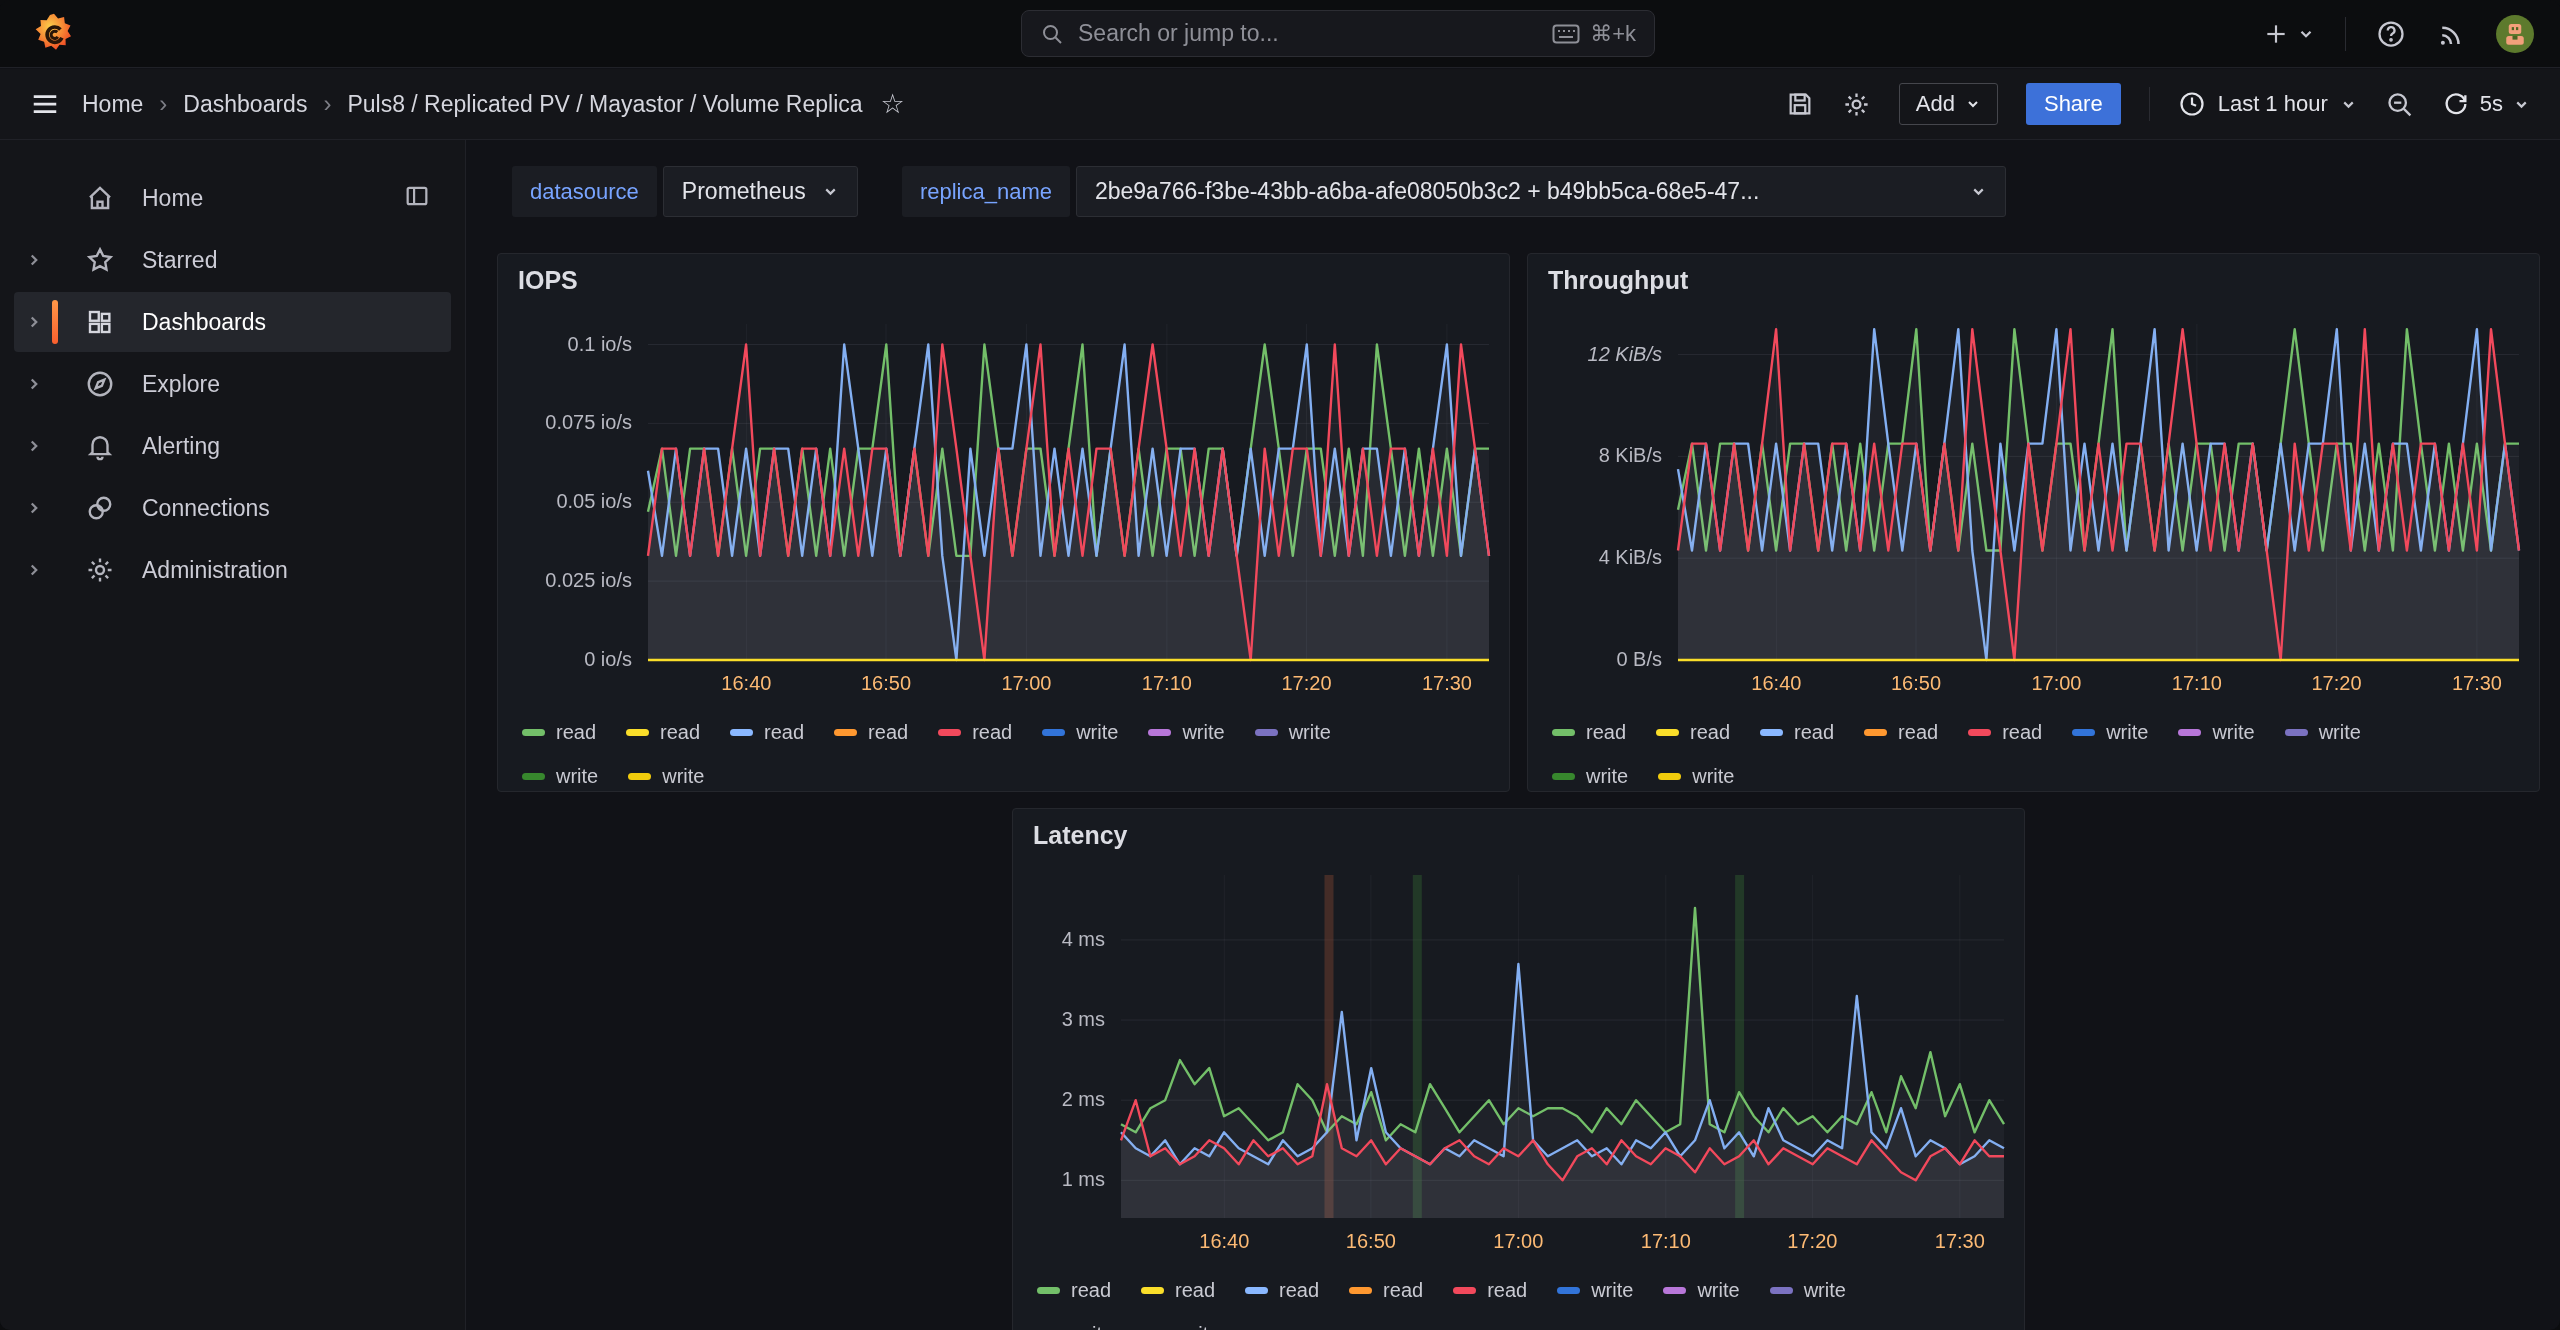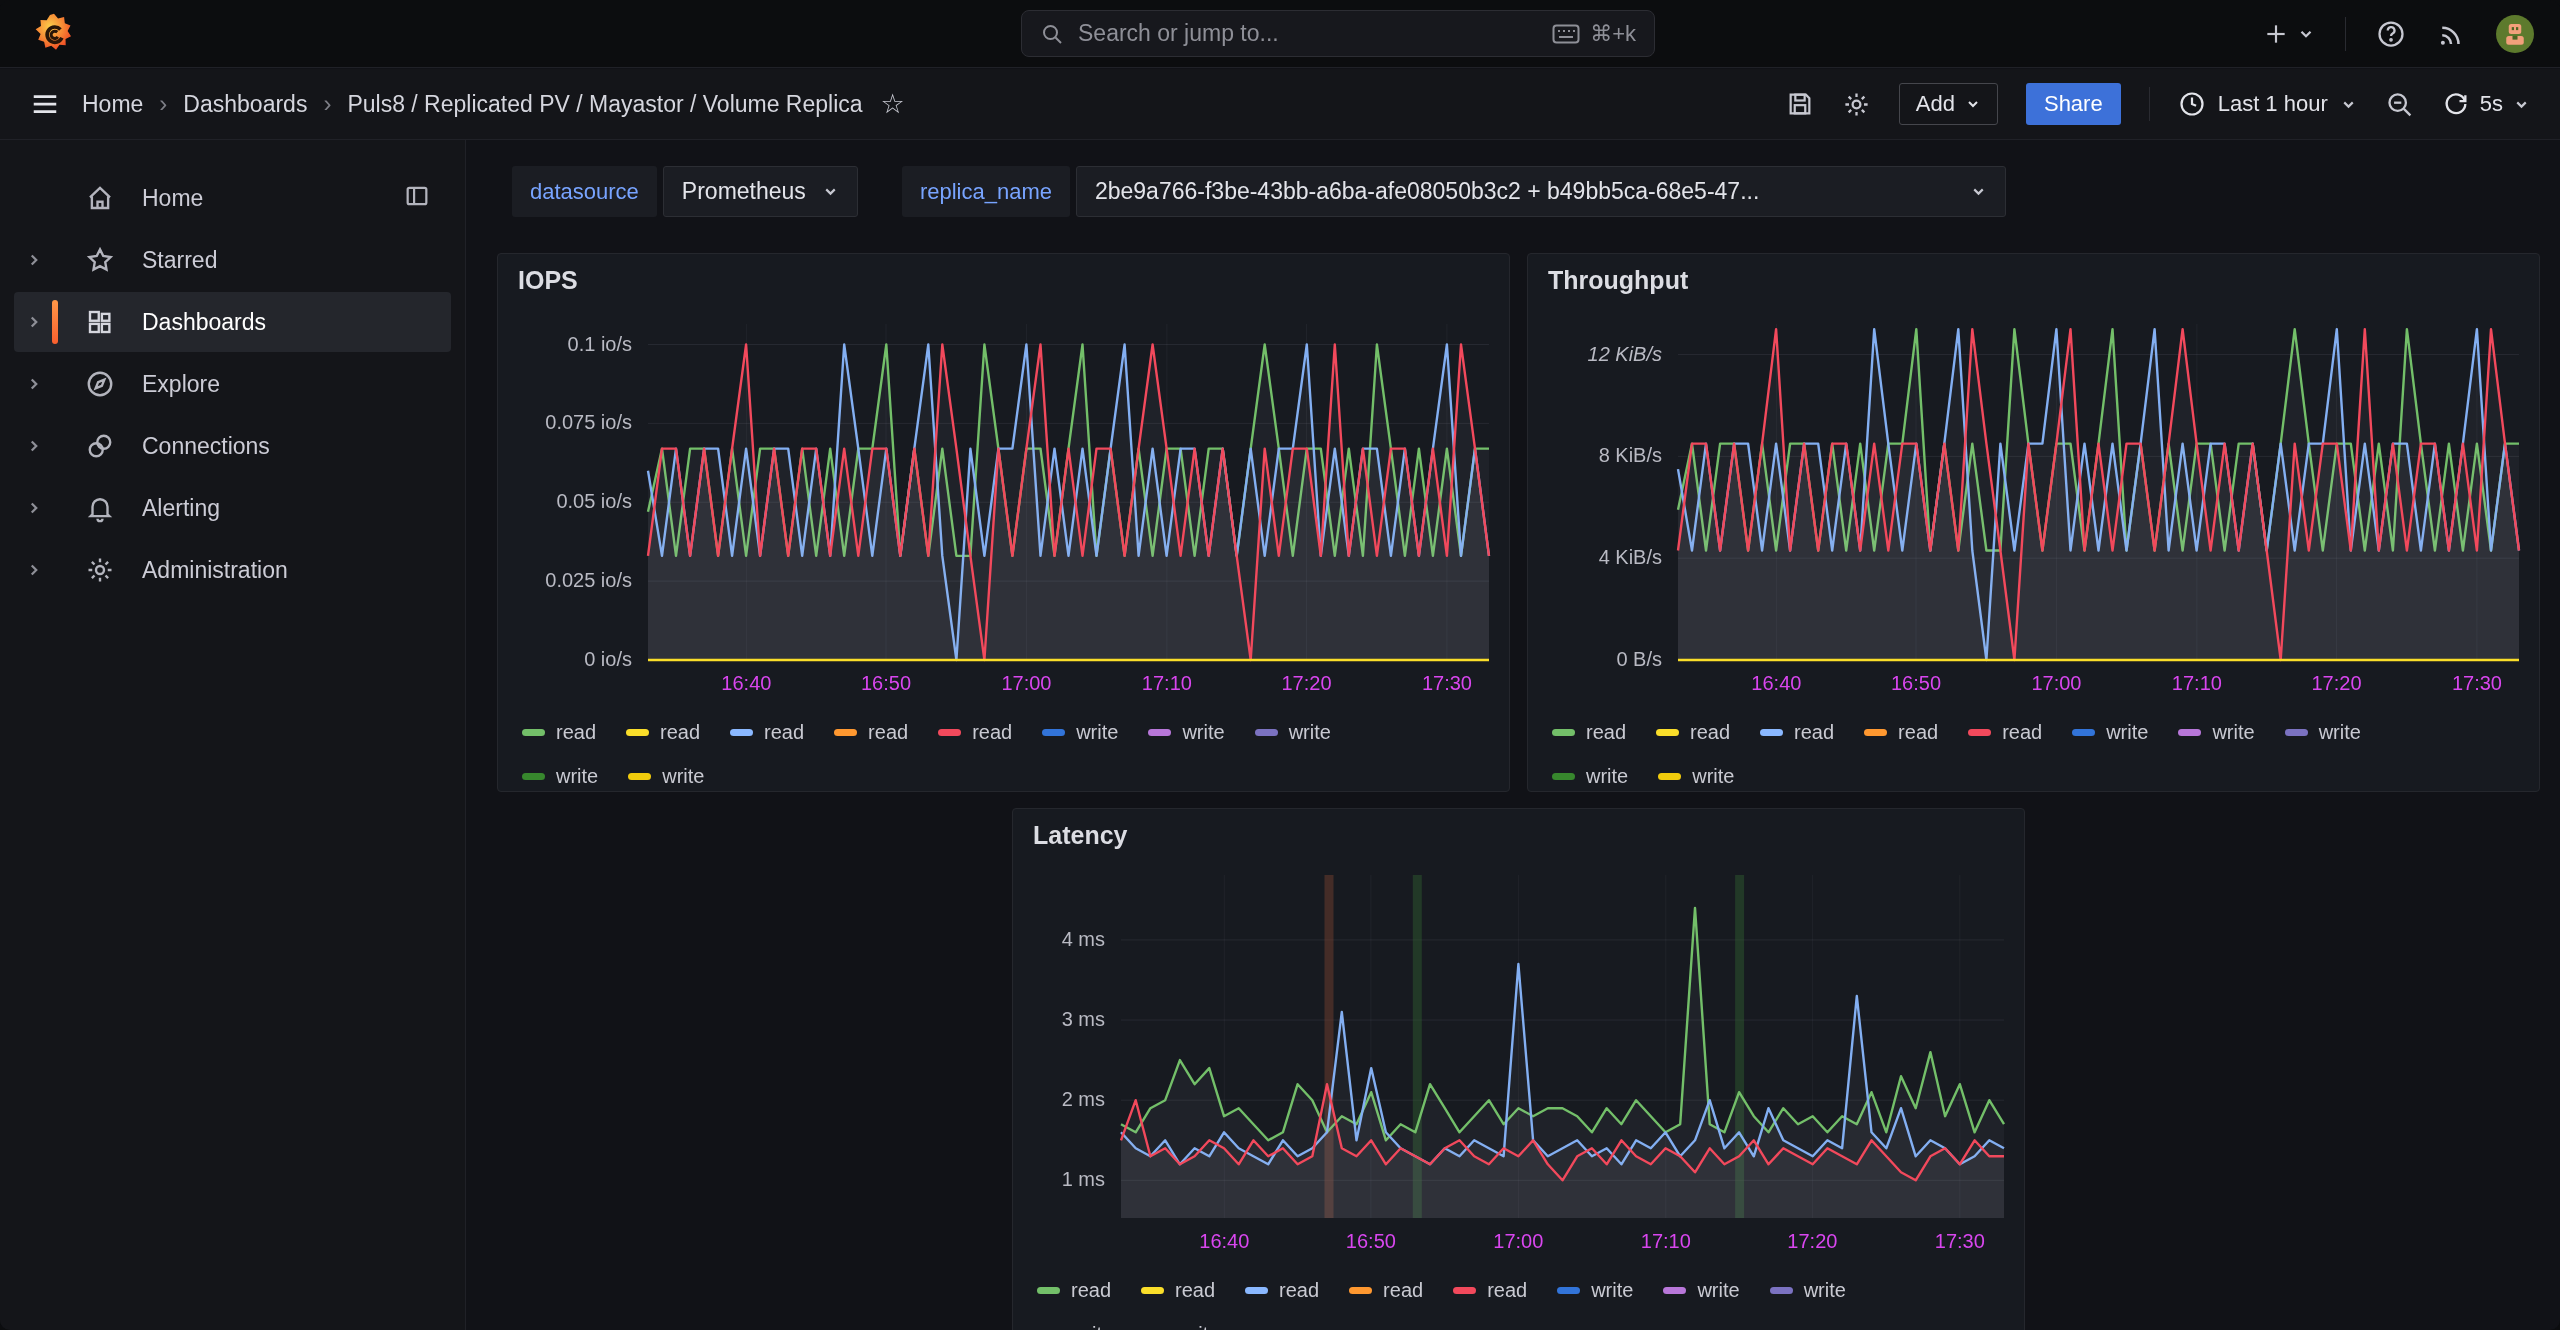--- a/index.html
+++ b/index.html
@@ -48,21 +48,21 @@
   
   #varrow{position:absolute;left:512px;top:166px;display:flex;align-items:center;gap:44px;}
   .var-group{display:flex;align-items:stretch;gap:6px;}
   .var-label{background:#1b1d23;border-radius:3px;padding:11px 18px;font-size:22px;color:#78a4ff;font-weight:500;display:flex;align-items:center;}
   .var-value{background:#1b1d23;border:1px solid #2c2e34;border-radius:3px;padding:11px 18px;font-size:23px;
              color:#e3e4ea;display:flex;align-items:center;gap:16px;cursor:pointer;}
   
   .panel{position:absolute;background:#171a20;border:1px solid #25272d;border-radius:4px;}
   .panel-title{position:absolute;left:20px;top:12px;font-size:25px;font-weight:600;color:#dcdde3;cursor:pointer;}
   .ytick{position:absolute;text-align:right;font-size:20px;color:#b9bac3;}
-  .xtick{position:absolute;text-align:center;font-size:20px;color:#d946ef;}
+  .xtick{position:absolute;text-align:center;font-size:20px;color:#fdba74;}
   .legend-row{position:absolute;display:flex;gap:30px;align-items:center;margin-top:11px;}
   .legend-item{display:flex;align-items:center;gap:11px;cursor:pointer;}
   .legend-swatch{width:23px;height:7px;border-radius:4px;}
   .legend-label{font-size:20px;color:#c9cad2;}
 </style>
 </head>
 <body>
 
 <div id="app">
 
@@ -269,39 +269,39 @@
         <span class="s-label">Explore</span>
       </div>
       <div class="side-row">
         <span class="chev">
           <svg width="18" height="18" viewBox="0 0 16 16" fill="none" stroke="#8e8f97" stroke-width="2">
             <polyline points="6,4 10,8 6,12"></polyline>
           </svg>
         </span>
         <span class="s-icon">
           <svg width="30" height="30" viewBox="0 0 24 24" fill="none" stroke="#b3b4bd" stroke-width="1.9">
-            <circle cx="9" cy="15" r="5.2"></circle>
-            <circle cx="15" cy="9" r="5.2"></circle>
-          </svg>
-        </span>
-        <span class="s-label">Connections</span>
+            <path d="M6 17v-6a6 6 0 0 1 12 0v6l1.5 1.5H4.5z"></path>
+            <path d="M10 20.5a2 2 0 0 0 4 0"></path>
+          </svg>
+        </span>
+        <span class="s-label">Alerting</span>
       </div>
       <div class="side-row">
         <span class="chev">
           <svg width="18" height="18" viewBox="0 0 16 16" fill="none" stroke="#8e8f97" stroke-width="2">
             <polyline points="6,4 10,8 6,12"></polyline>
           </svg>
         </span>
         <span class="s-icon">
           <svg width="30" height="30" viewBox="0 0 24 24" fill="none" stroke="#b3b4bd" stroke-width="1.9">
-            <path d="M6 17v-6a6 6 0 0 1 12 0v6l1.5 1.5H4.5z"></path>
-            <path d="M10 20.5a2 2 0 0 0 4 0"></path>
-          </svg>
-        </span>
-        <span class="s-label">Alerting</span>
+            <circle cx="9" cy="15" r="5.2"></circle>
+            <circle cx="15" cy="9" r="5.2"></circle>
+          </svg>
+        </span>
+        <span class="s-label">Connections</span>
       </div>
       <div class="side-row">
         <span class="chev">
           <svg width="18" height="18" viewBox="0 0 16 16" fill="none" stroke="#8e8f97" stroke-width="2">
             <polyline points="6,4 10,8 6,12"></polyline>
           </svg>
         </span>
         <span class="s-icon">
           <svg width="30" height="30" viewBox="0 0 24 24" fill="none" stroke="#b3b4bd" stroke-width="1.9">
             <circle cx="12" cy="12" r="3.2"></circle>

